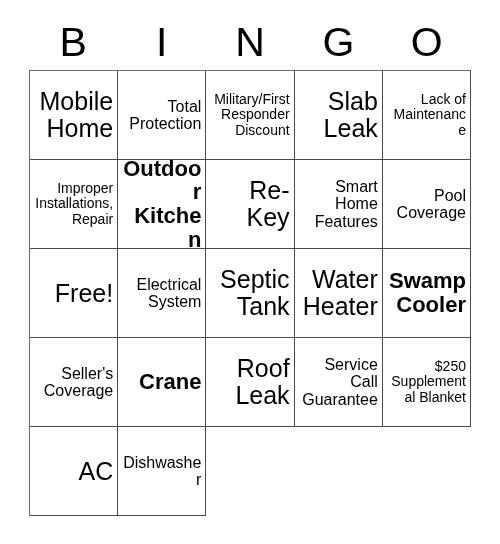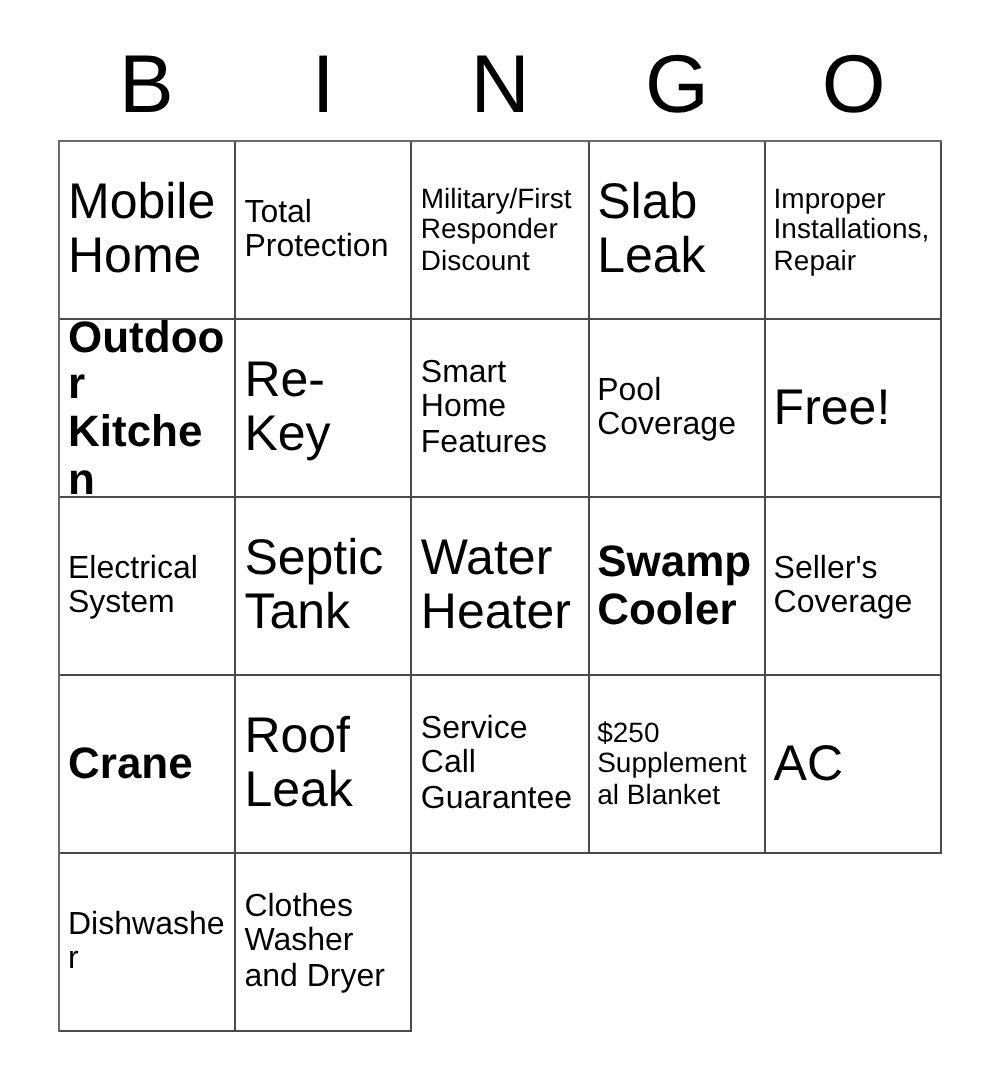--- a/index.html
+++ b/index.html
@@ -48,21 +48,21 @@
     border-left: 1px solid #6b6b6b;
     box-sizing: border-box;
   }
   .bingo-cell {
     border-right: 1px solid #4a4a4a;
     border-bottom: 1px solid #4a4a4a;
     box-sizing: border-box;
     display: flex;
     align-items: center;
     justify-content: center;
-    text-align: left;
+    text-align: right;
     padding: 2px 4px;
     overflow: hidden;
     background: #ffffff;
   }
   .cell-text {
     display: block;
     width: 100%;
     line-height: 1.08;
     word-wrap: break-word;
   }
@@ -92,20 +92,23 @@
         <span class="cell-text fs-xl">Mobile Home</span>
       </div>
       <div class="bingo-cell">
         <span class="cell-text fs-md">Total Protection</span>
       </div>
       <div class="bingo-cell">
         <span class="cell-text fs-sm">Military/First Responder Discount</span>
       </div>
       <div class="bingo-cell">
         <span class="cell-text fs-xl">Slab Leak</span>
+      </div>
+      <div class="bingo-cell">
+        <span class="cell-text fs-sm">Lack of Maintenance</span>
       </div>
       <div class="bingo-cell">
         <span class="cell-text fs-sm">Improper Installations, Repair</span>
       </div>
       <div class="bingo-cell">
         <span class="cell-text fs-lg">Outdoor Kitchen</span>
       </div>
       <div class="bingo-cell">
         <span class="cell-text fs-xl">Re-Key</span>
       </div>
@@ -144,18 +147,15 @@
       </div>
       <div class="bingo-cell">
         <span class="cell-text fs-xs">$250 Supplemental Blanket</span>
       </div>
       <div class="bingo-cell">
         <span class="cell-text fs-xl">AC</span>
       </div>
       <div class="bingo-cell">
         <span class="cell-text fs-md">Dishwasher</span>
       </div>
-      <div class="bingo-cell">
-        <span class="cell-text fs-md">Clothes Washer and Dryer</span>
-      </div>
     </div>
 
 </div>
 
 </body></html>

